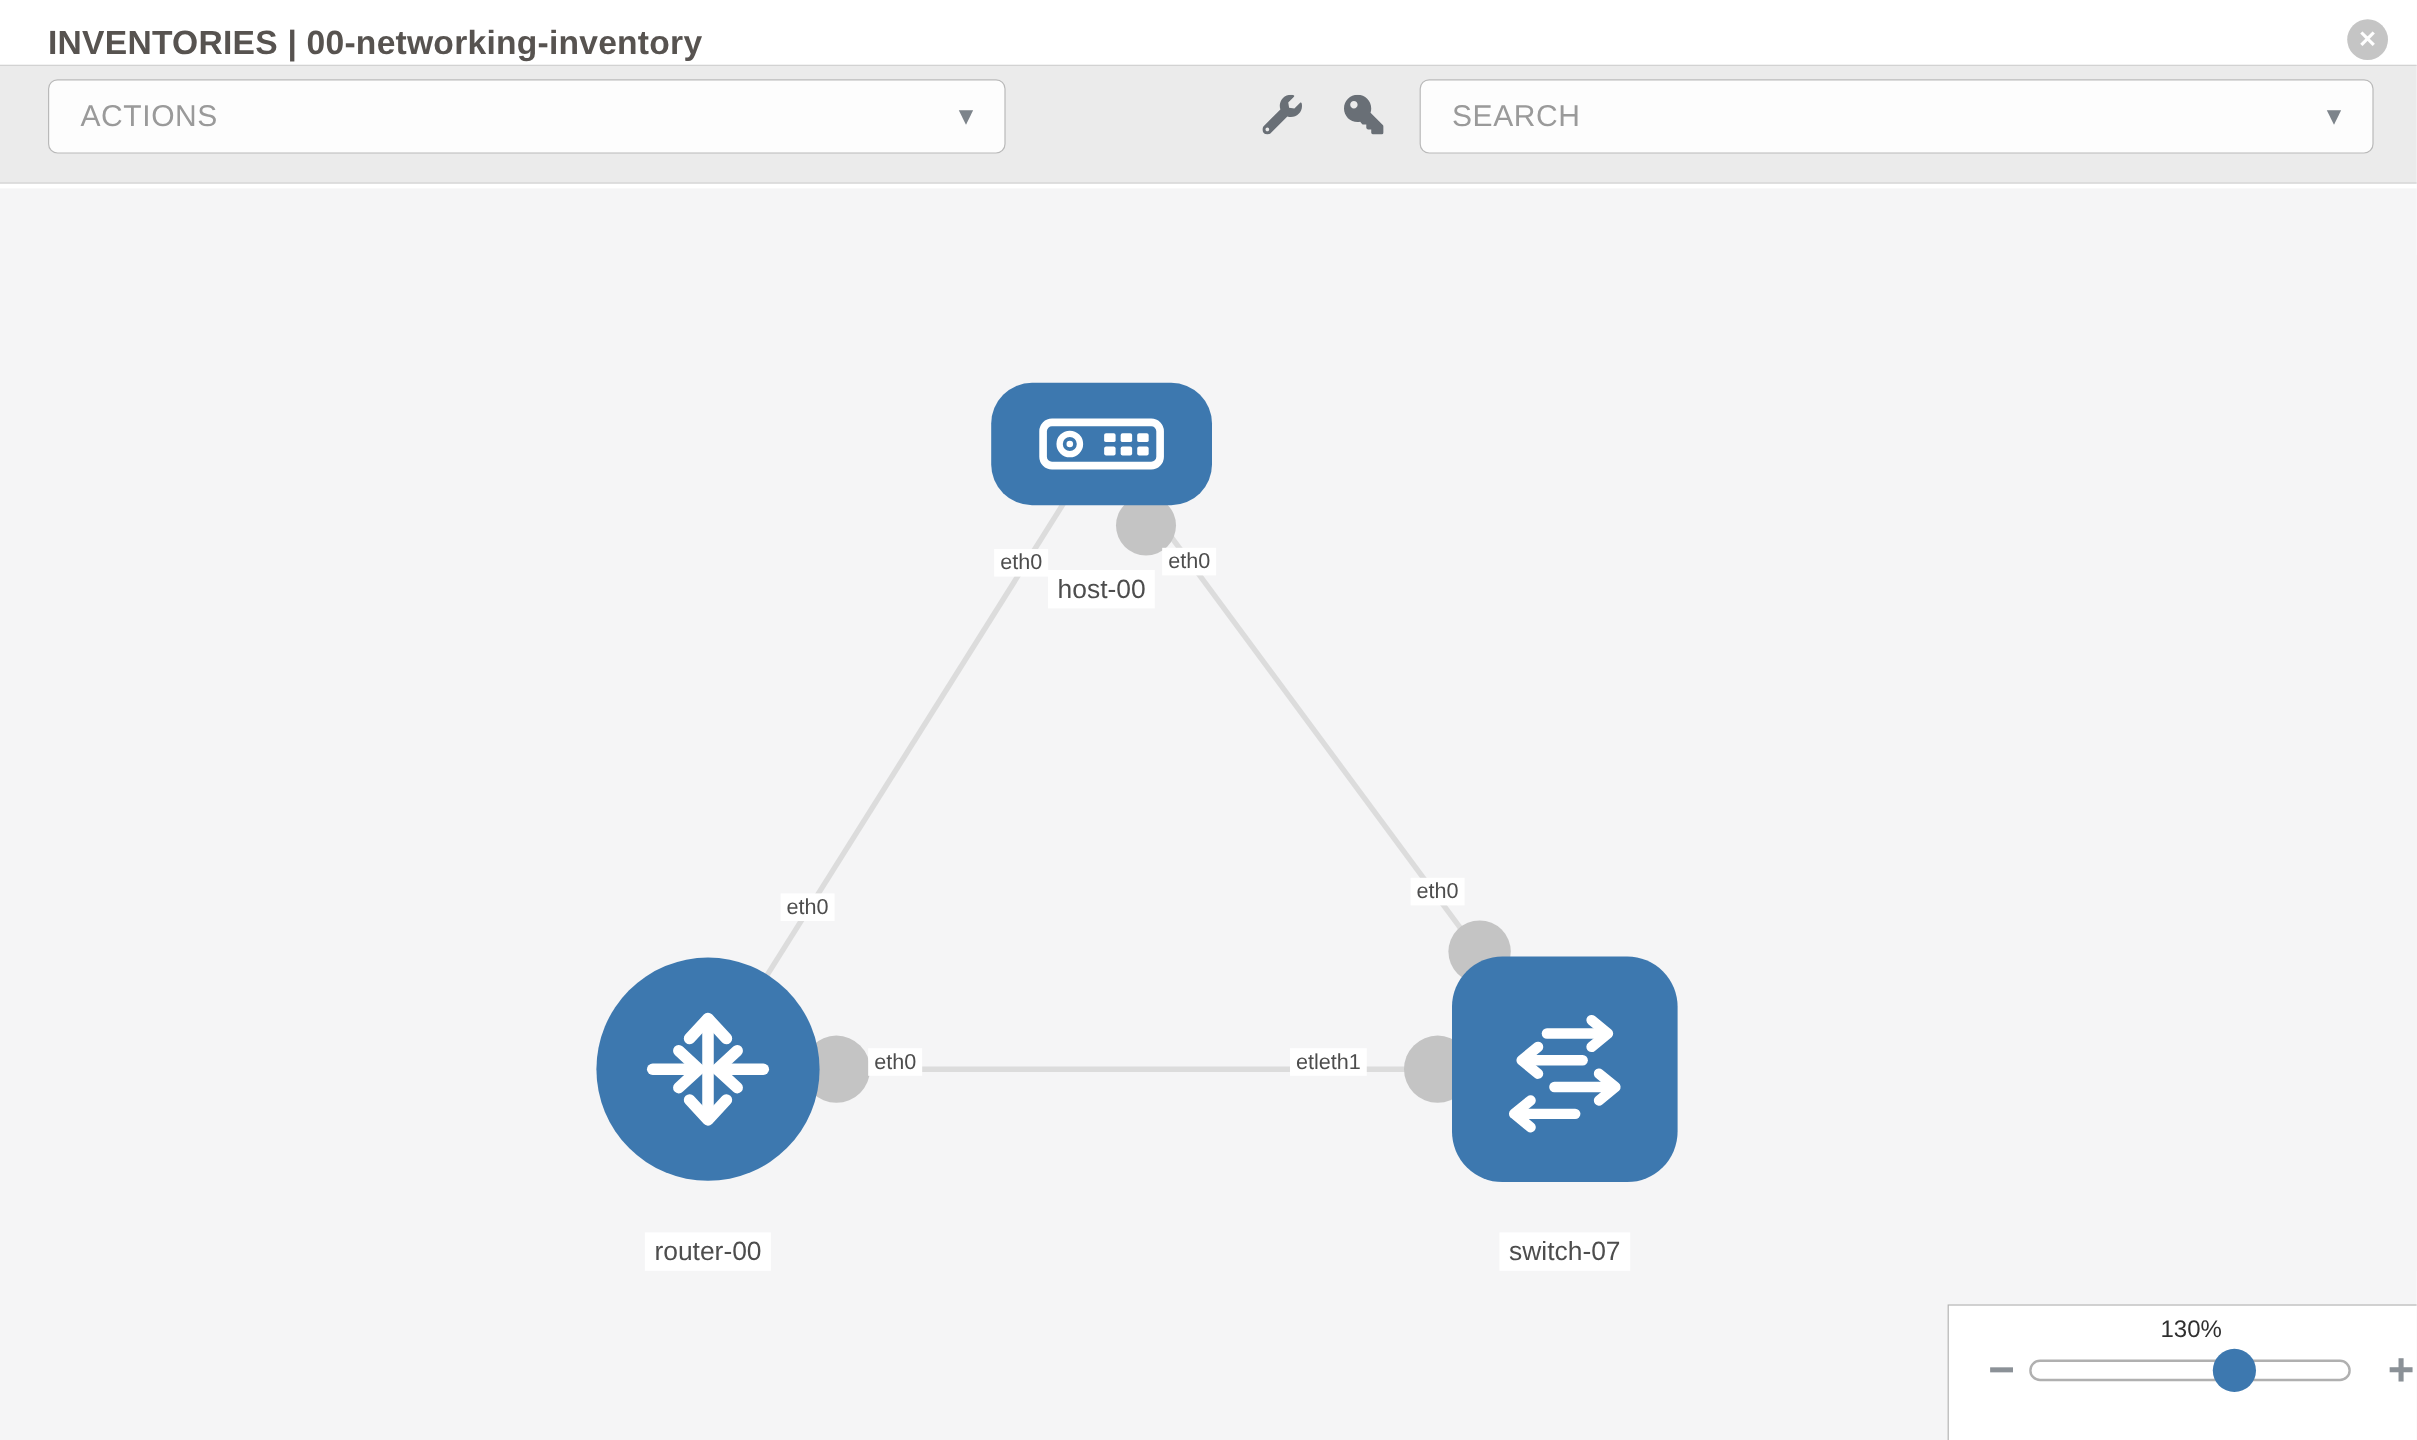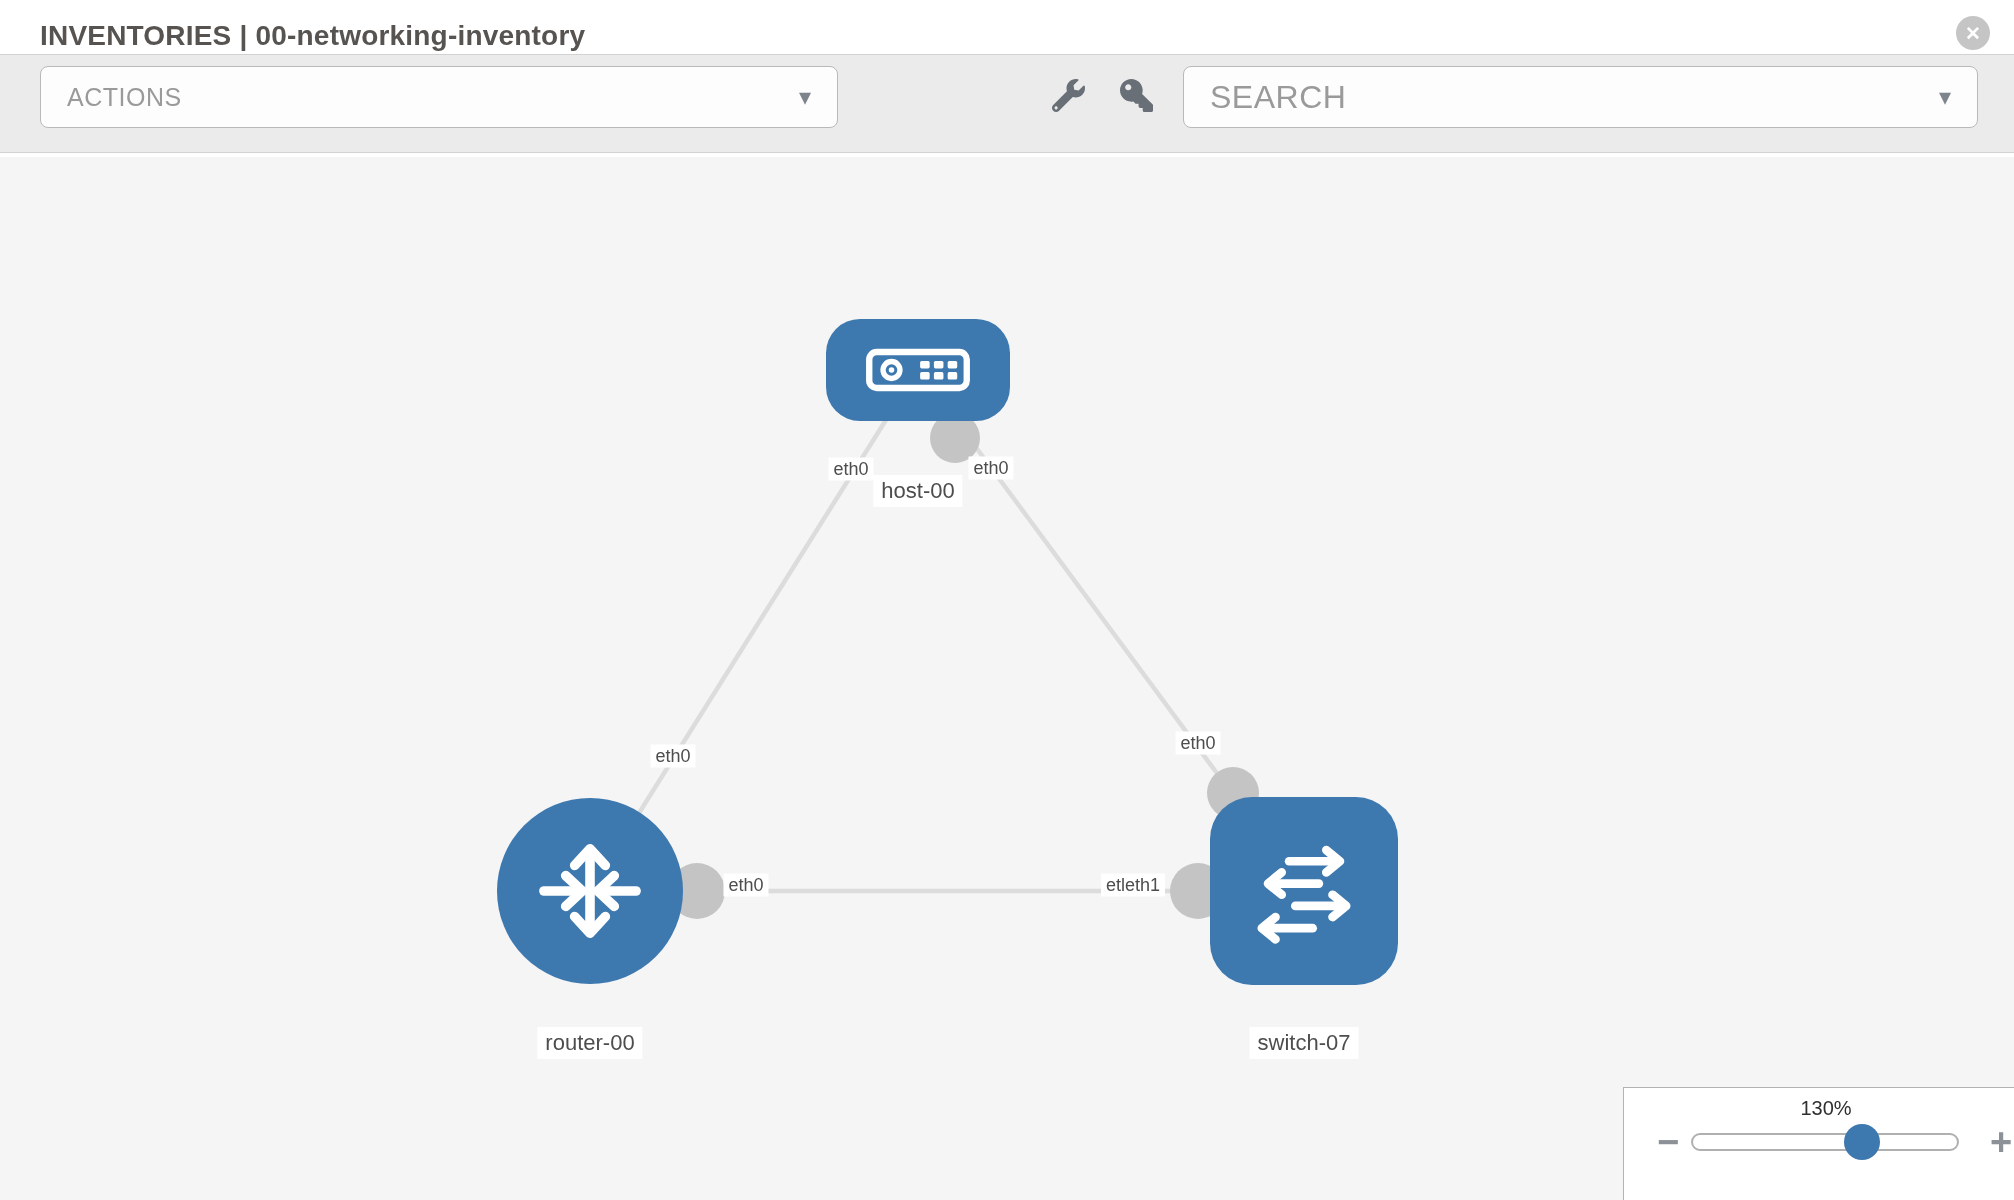--- a/index.html
+++ b/index.html
@@ -33,21 +33,21 @@
   .combo .combo-label {
     margin-left: 26px; font-size: 25px; color: #9a9a9a; letter-spacing: .5px; flex: 1;
   }
   .combo .caret {
     margin-right: 26px; font-size: 24px; color: #7d848b; line-height: 1;
   }
   .combo-actions { left: 40px; width: 798px; }
   .combo-search { left: 1183px; width: 795px; }
   .combo-search input {
     flex: 1; margin-left: 26px; border: none; outline: none; background: transparent;
-    font-family: "Liberation Sans", sans-serif; font-size: 32px; color: #7f1d1d;
+    font-family: "Liberation Sans", sans-serif; font-size: 25px; color: #7f1d1d;
   }
   .combo-search input::placeholder { color: #9a9a9a; letter-spacing: .5px; opacity: 1; }
   .tool-icon-btn {
     position: absolute; top: 22px; width: 40px; height: 40px;
     background: transparent; border: none; cursor: pointer; padding: 0;
   }
   .tool-icon-btn svg { width: 33px; height: 33px; fill: #696f76; }
   .btn-wrench { left: 1048px; }
   .btn-key { left: 1116px; }
 
@@ -183,21 +183,21 @@
           <path d="M54,142 L32,160 L54,178"></path>
       </g>
     </svg>
   </div>
 
   <div class="label if-label" style="left:851px; top:312px;">eth0</div>
   <div class="label if-label" style="left:991px; top:311px;">eth0</div>
   <div class="label if-label" style="left:673px; top:599px;">eth0</div>
   <div class="label if-label" style="left:1198px; top:586px;">eth0</div>
   <div class="label if-label" style="left:746px; top:728px;">eth0</div>
-  <div class="label if-label" style="left:1133px; top:728px;text-align:center;">etleth1</div>
+  <div class="label if-label" style="left:1107px; top:728px;text-align:center;">etleth1</div>
 
   <div class="label node-label" style="left:918px; top:306px;">host-00</div>
   <div class="label node-label" style="left:590px; top:858px;">router-00</div>
   <div class="label node-label" style="left:1304px; top:858px;">switch-07</div>
 
   <div class="zoom-panel">
     <div class="zoom-level">130%</div>
     <button class="zoom-btn zoom-out">
       <span>−</span>
     </button>

